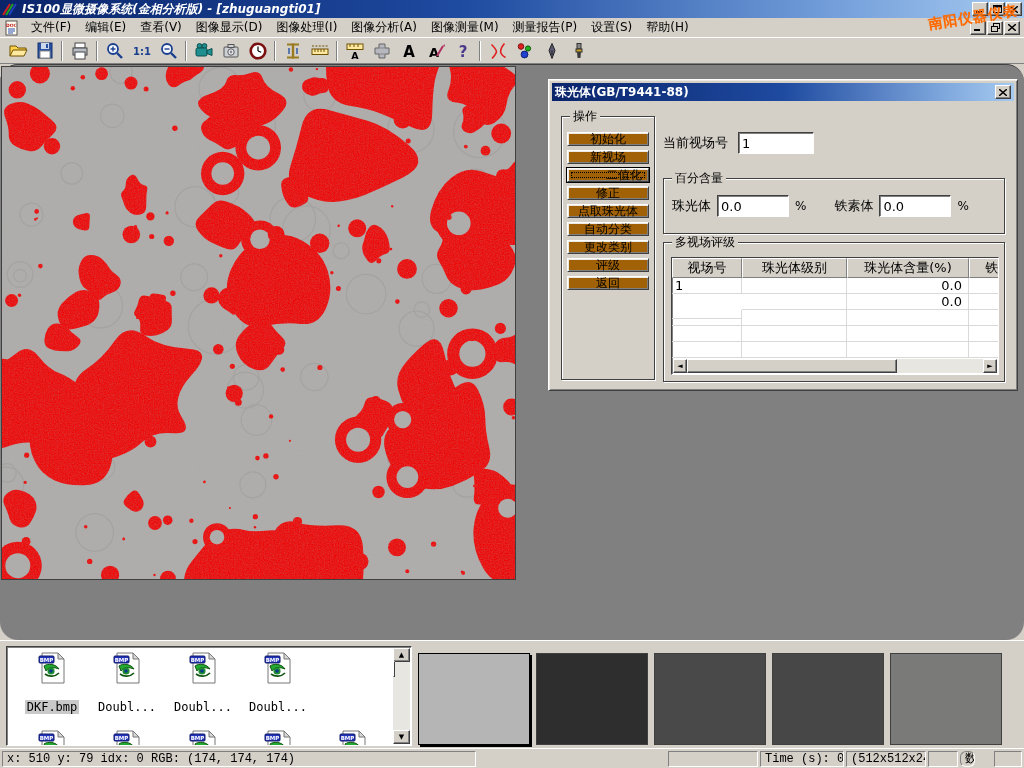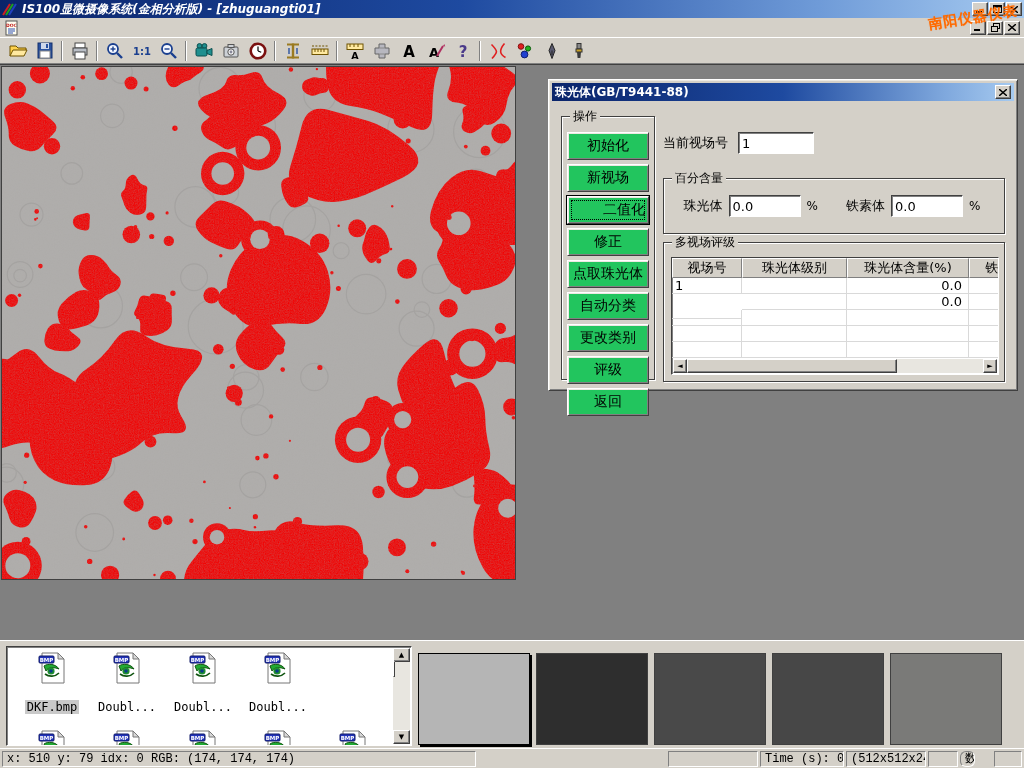--- a/index.html
+++ b/index.html
@@ -25,48 +25,48 @@
 .docicon{width:16px;height:16px;margin:0 4px 0 2px;}
 .mdibtns{margin-left:auto;display:flex;gap:1px;padding-right:2px;}
 
 .toolbar{position:absolute;top:38px;left:0;width:1024px;height:26px;background:#d4d0c8;
  display:flex;align-items:center;padding:0 4px;border-bottom:1px solid #808080;}
 .tbtn{width:27px;height:24px;display:flex;align-items:center;justify-content:center;background:#d4d0c8;}
 .tbtn svg{width:20px;height:20px;display:block;}
 .tsep{width:2px;height:20px;margin:0 3px;border-left:1px solid #808080;border-right:1px solid #fff;}
 
 
-.workspace{position:absolute;top:64px;left:0;width:1024px;height:576px;background:#808080;border-top:1px solid #404040;}
+.workspace{position:absolute;top:64px;left:0;width:1024px;height:576px;background:#808080;border-top:1px solid #404040;border-radius:18px;}
 .metal-frame{position:absolute;left:1px;top:1px;width:515px;height:514px;border:1px solid #404040;background:#b0aeac;}
 .metal-frame svg{display:block;}
 
 
 .dialog{position:absolute;left:548px;top:14px;width:470px;height:312px;background:#d4d0c8;
  border:1px solid;border-color:#fff #404040 #404040 #fff;box-shadow:inset 1px 1px 0 #ece9e2,inset -1px -1px 0 #808080;z-index:40;}
 .dlg-title{position:absolute;left:3px;top:3px;right:3px;height:18px;
  background:linear-gradient(90deg,#0a246a 0%,#1e4aa0 50%,#7fa8dd 85%,#a6caf0 100%);
  display:flex;align-items:center;padding:0 3px;color:#fff;}
 .dlg-title .dtext{font-weight:bold;font-size:12px;}
 .dlg-close{margin-left:auto;}
 .grp{position:absolute;border:1px solid #404040;box-shadow:inset 1px 1px 0 #fff,1px 1px 0 #fff;}
 .grp>.gtitle{position:absolute;top:-8px;left:8px;background:#d4d0c8;padding:0 3px;font-size:12px;line-height:14px;}
 .op-grp{left:12px;top:36px;width:94px;height:264px;}
 .op-btns{position:absolute;left:5px;top:15px;width:82px;display:flex;flex-direction:column;gap:4px;}
-.btn3d{height:28px;background:#22c55e;border:1px solid;border-color:#fff #404040 #404040 #fff;
- box-shadow:inset 1px 1px 0 #ece9e2,inset -1px -1px 0 #808080;font-size:14px;display:flex;align-items:center;justify-content:center;white-space:nowrap;}
+.btn3d{height:14px;background:#a16207;border:1px solid;border-color:#fff #404040 #404040 #fff;
+ box-shadow:inset 1px 1px 0 #ece9e2,inset -1px -1px 0 #808080;font-size:12px;display:flex;align-items:center;justify-content:center;white-space:nowrap;}
 .btn3d.focused{box-shadow:0 0 0 1px #000,inset 1px 1px 0 #ece9e2,inset -1px -1px 0 #808080;position:relative;padding-left:32px;}
 .btn3d.focused::after{content:"";position:absolute;left:3px;top:3px;right:3px;bottom:3px;border:1px dotted #000;}
 .fld-row{position:absolute;left:114px;top:52px;display:flex;align-items:center;}
 .lbl{font-size:13px;white-space:nowrap;}
 .tin{height:22px;background:#fff;border:1px solid;border-color:#404040 #fff #fff #404040;
  box-shadow:inset 1px 1px 0 #808080;font-size:13px;padding:0 3px;outline:none;}
 .grade-grp{left:336px;top:30px;width:120px;height:60px;}
 .grade-inner{position:absolute;left:0;top:20px;width:100%;display:flex;align-items:center;justify-content:center;gap:6px;}
 .pct-grp{left:114px;top:98px;width:342px;height:56px;}
-.pct-inner{position:absolute;left:8px;top:16px;right:4px;display:flex;align-items:center;gap:6px;justify-content:center;}
+.pct-inner{position:absolute;left:8px;top:16px;right:4px;display:flex;align-items:center;gap:6px;}
 .pct-unit{font-size:12px;margin-right:8px;}
 .tbl-grp{left:114px;top:162px;width:342px;height:140px;}
 .gridbox{position:absolute;left:7px;top:14px;width:328px;height:118px;background:#fff;
  border:1px solid;border-color:#404040 #fff #fff #404040;box-shadow:inset 1px 1px 0 #808080;overflow:hidden;}
 .ghead{display:flex;height:20px;}
 .ghead .hc{background:#d4d0c8;border:1px solid;border-color:#fff #808080 #808080 #fff;
  font-size:13px;display:flex;align-items:center;justify-content:center;overflow:hidden;white-space:nowrap;flex:none;}
 .grow{display:flex;height:16px;}
 .grow .bc{border-right:1px solid #d9d9d9;border-bottom:1px solid #d9d9d9;font-size:13px;line-height:15px;
  overflow:hidden;white-space:nowrap;flex:none;padding:0 3px;}
@@ -132,20 +132,32 @@
   <div class="watermark">南阳仪器仪表</div>
 
   <div class="menubar">
     <span class="docicon"><svg viewBox="0 0 16 16">
           <rect x="2" y="1" width="11" height="14" fill="#fffef0" stroke="#555"></rect>
           <text x="7.5" y="7" font-size="4.5" font-weight="bold" fill="#c02020" text-anchor="middle">DOC</text>
           <line x1="4" y1="9" x2="11" y2="9" stroke="#3050b0"></line>
           <line x1="4" y1="11" x2="11" y2="11" stroke="#3050b0"></line>
           <line x1="4" y1="13" x2="9" y2="13" stroke="#3050b0"></line>
         </svg></span>
+    <span id="menu-items" style="display:flex;">
+        <span class="menu-item">文件(F)</span>
+        <span class="menu-item">编辑(E)</span>
+        <span class="menu-item">查看(V)</span>
+        <span class="menu-item">图像显示(D)</span>
+        <span class="menu-item">图像处理(I)</span>
+        <span class="menu-item">图像分析(A)</span>
+        <span class="menu-item">图像测量(M)</span>
+        <span class="menu-item">测量报告(P)</span>
+        <span class="menu-item">设置(S)</span>
+        <span class="menu-item">帮助(H)</span>
+      </span>
     <span class="mdibtns">
       <span class="wbtn">
           <svg width="8" height="7" viewBox="0 0 8 7">
             <rect x="0" y="5" width="6" height="2" fill="#000"></rect>
           </svg>
         </span>
       <span class="wbtn">
           <svg width="9" height="9" viewBox="0 0 9 9">
             <rect x="2.5" y="0.5" width="6" height="5" fill="none" stroke="#000"></rect>
             <rect x="0.5" y="3.5" width="6" height="5" fill="#d4d0c8" stroke="#000"></rect>

